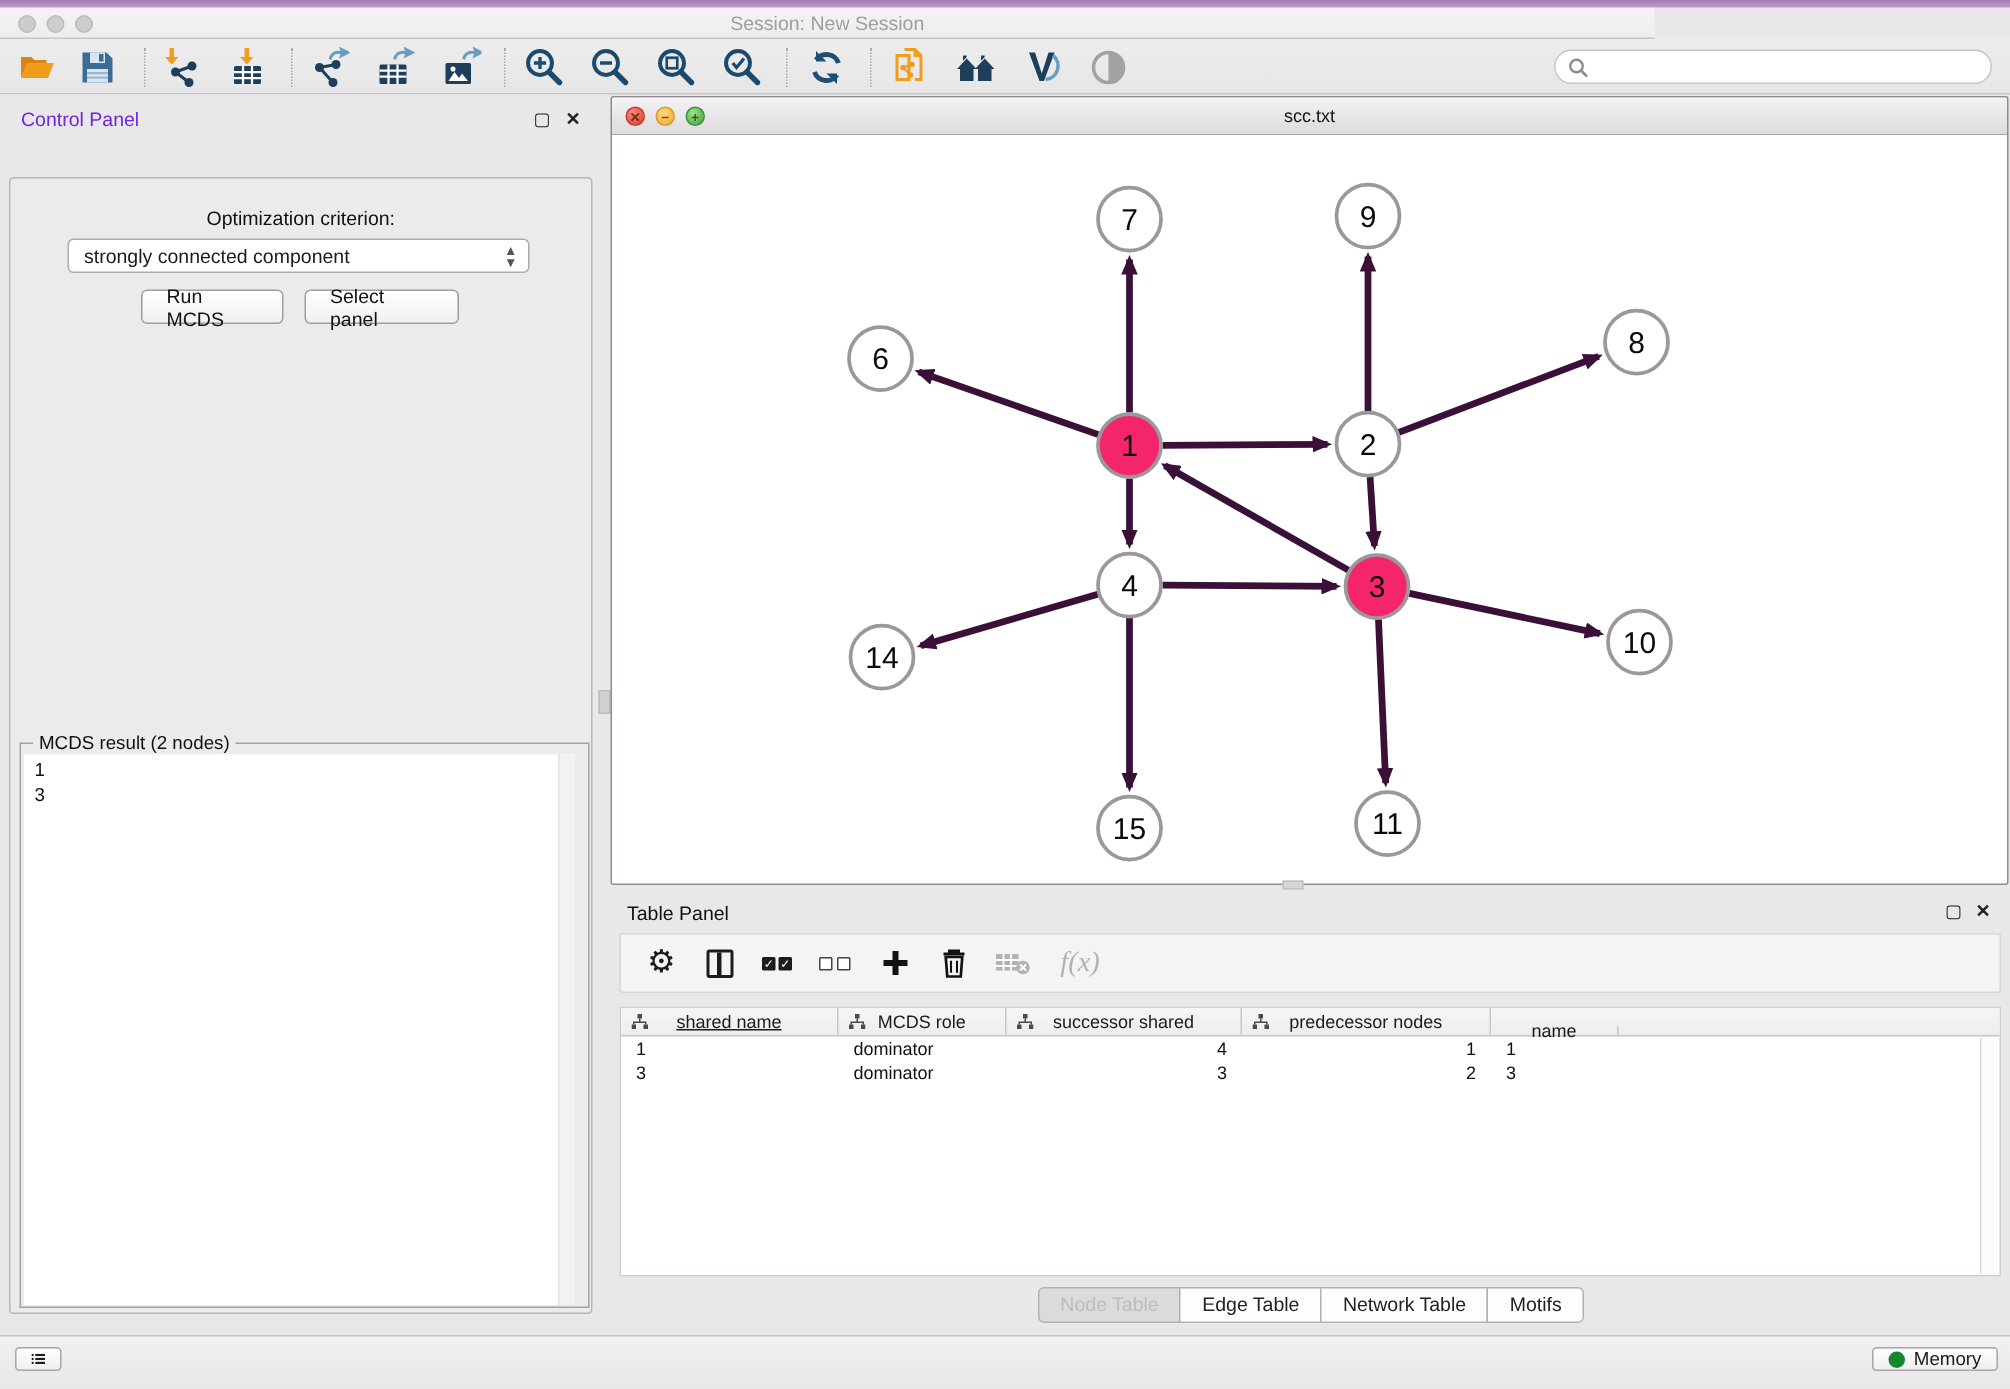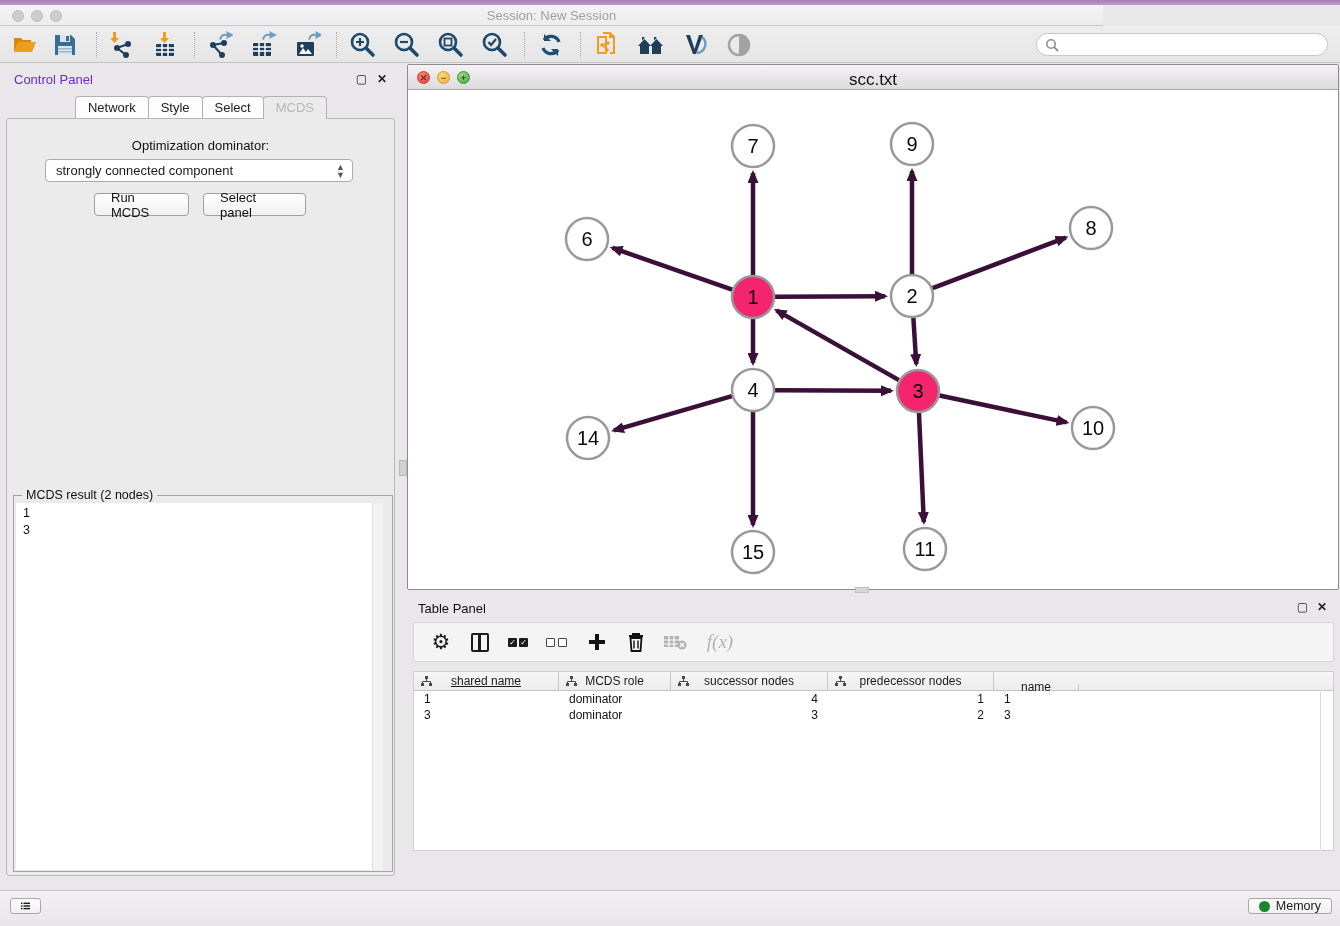--- a/index.html
+++ b/index.html
@@ -53,21 +53,21 @@
 
   
   #net-window { left:407px; top:64px; width:932px; height:526px; background:#fff; border:1px solid #8e8b8e; border-radius:2px; }
   #net-titlebar { left:0; top:0; width:100%; height:25px; background:linear-gradient(#f4f2f4,#dddbdd); border-bottom:1px solid #aaa8aa;
     border-radius:2px 2px 0 0; }
   .nt-light { top:6px; width:13px; height:13px; border-radius:50%; font-size:9px; font-weight:bold; color:rgba(60,30,0,.75);
     display:flex; align-items:center; justify-content:center; }
   #nt-close { left:9px; background:radial-gradient(circle at 35% 30%, #f7887e, #e33e32); border:1px solid #c93a2e; }
   #nt-min { left:29px; background:radial-gradient(circle at 35% 30%, #ffd97a, #eda932); border:1px solid #d29a2c; }
   #nt-max { left:49px; background:radial-gradient(circle at 35% 30%, #9ee08b, #41a33e); border:1px solid #3c9139; }
-  #net-title { left:0; right:0; top:5px; text-align:center; font-size:17px; color:#111; }
+  #net-title { left:0; right:0; top:5px; text-align:center; font-size:12px; color:#111; }
   #h-grip { left:455px; top:495px; width:14px; height:6px; background:#d8d6d8; border:1px solid #c2c0c2; position:absolute;}
 
   
   #table-panel { left:407px; top:595px; width:933px; height:295px; background:#e9e7e9; }
   #tp-title { left:11px; top:6px; font-size:13px; color:#111; }
   #tp-toolbar { left:6px; top:27px; width:921px; height:40px; background:#f5f4f5; border:1px solid #d7d5d7; border-radius:2px;
     display:flex; align-items:center; gap:15px; padding-left:15px; }
   .tpi { display:flex; align-items:center; justify-content:center; width:24px; height:24px; }
   .gear-glyph { font-size:21px; color:#1c1c1c; line-height:22px; }
   .cols-icon { width:18px; height:19px; border:2.5px solid #1c1c1c; border-radius:2px; position:relative; }
@@ -251,25 +251,22 @@
         <path d="M9.2 9.2 L13 13" stroke="#8e8c8e" stroke-width="1.8"></path>
       </svg>
     <input id="search-input" value="" style="">
   </div>
 </div>
 
 <div id="control-panel" class="abs">
   <div id="cp-title" class="abs">Control Panel</div>
   <div class="panel-ctl abs" style="right:34px">▢</div>
   <div class="panel-ctl abs" style="right:14px; font-weight:bold">✕</div>
-  <div class="cp-tabs abs">
-    <span class="tab">Network</span><span class="tab">Style</span><span class="tab">Select</span><span class="tab active">MCDS</span>
-  </div>
   <div id="cp-body" class="abs"></div>
-  <div id="opt-label" class="abs">Optimization dominator:</div>
+  <div id="opt-label" class="abs">Optimization criterion:</div>
   <div id="opt-select" class="abs">
     <span>strongly connected component</span>
     <span class="chevrons">
         <span>▲</span>
         <span>▼</span>
       </span>
   </div>
   <div id="run-btn" class="cp-btn abs">Run MCDS</div>
   <div id="closep-btn" class="cp-btn abs">Select panel</div>
   <div id="result-group" class="abs">
@@ -416,21 +413,21 @@
         </div>
         <div class="th" style="width: 157px;">
           <svg class="tree-ic" width="11" height="11" viewBox="0 0 11 11">
             <g fill="#4a484a">
               <rect x="4" y="0" width="3" height="3"></rect>
               <rect x="0" y="7" width="3" height="3"></rect>
               <rect x="8" y="7" width="3" height="3"></rect>
             </g>
             <path d="M5.5 3 v2.5 M1.5 7 V5.5 h8 V7" fill="none" stroke="#4a484a" stroke-width="1"></path>
           </svg>
-          <span>successor nodes</span>
+          <span>successor shared</span>
         </div>
         <div class="th" style="width: 166px;">
           <svg class="tree-ic" width="11" height="11" viewBox="0 0 11 11">
             <g fill="#4a484a">
               <rect x="4" y="0" width="3" height="3"></rect>
               <rect x="0" y="7" width="3" height="3"></rect>
               <rect x="8" y="7" width="3" height="3"></rect>
             </g>
             <path d="M5.5 3 v2.5 M1.5 7 V5.5 h8 V7" fill="none" stroke="#4a484a" stroke-width="1"></path>
           </svg>
@@ -452,20 +449,23 @@
           <div class="td" style="width: 145px; text-align: left;">3</div>
           <div class="td" style="width: 112px; text-align: left;">dominator</div>
           <div class="td" style="width: 157px; text-align: right;">3</div>
           <div class="td" style="width: 166px; text-align: right;">2</div>
           <div class="td" style="width: 85px; text-align: left;">3</div>
         </div>
       </div>
     <div id="tp-scroll"></div>
   </div>
 
+  <div id="tp-tabs" class="abs">
+    <span class="btab active">Node Table</span><span class="btab">Edge Table</span><span class="btab">Network Table</span><span class="btab">Motifs</span>
+  </div>
 </div>
 
 <div id="status-bar" class="abs">
   <div class="sb-btn abs" style="left:10px; width:31px;">
     <svg width="16" height="14" viewBox="0 0 16 14">
         <g fill="#1c1c1c">
           <rect x="0" y="1" width="2.5" height="2.5"></rect>
           <rect x="0" y="5.7" width="2.5" height="2.5"></rect>
           <rect x="0" y="10.4" width="2.5" height="2.5"></rect>
           <rect x="4.5" y="1" width="11.5" height="2.5"></rect>

